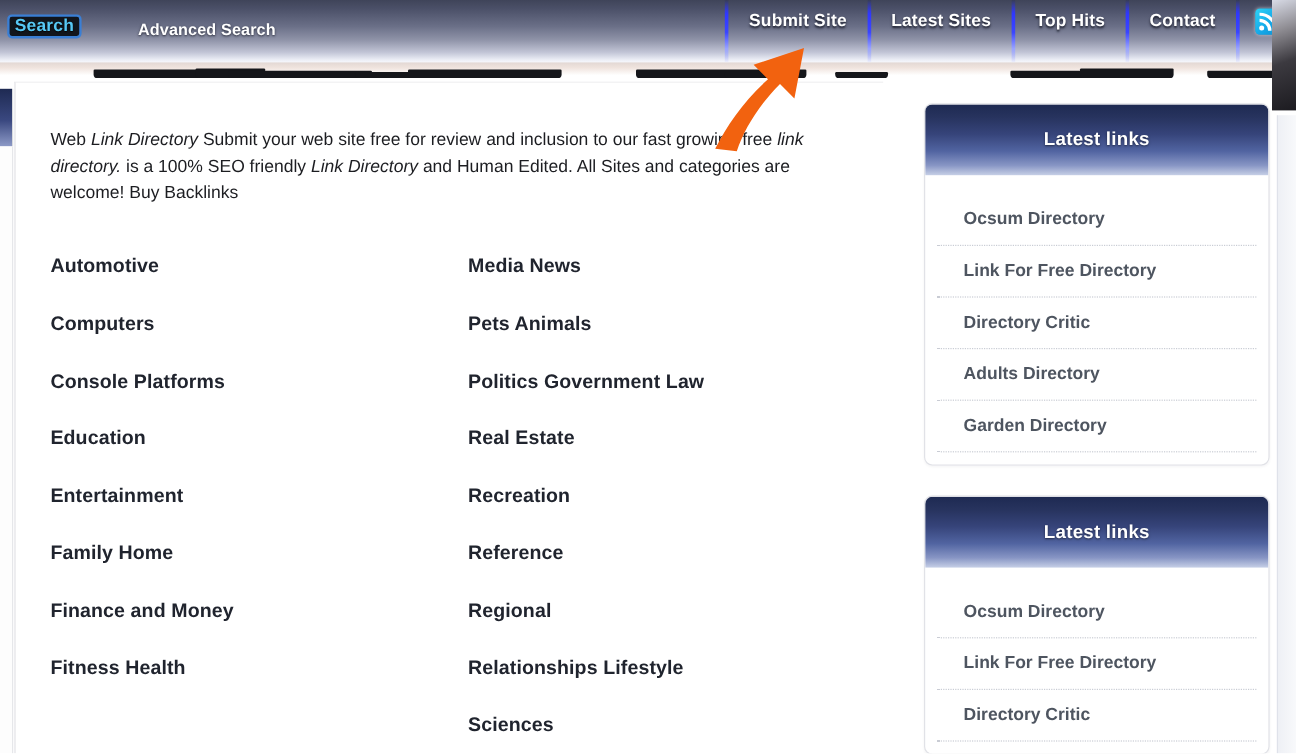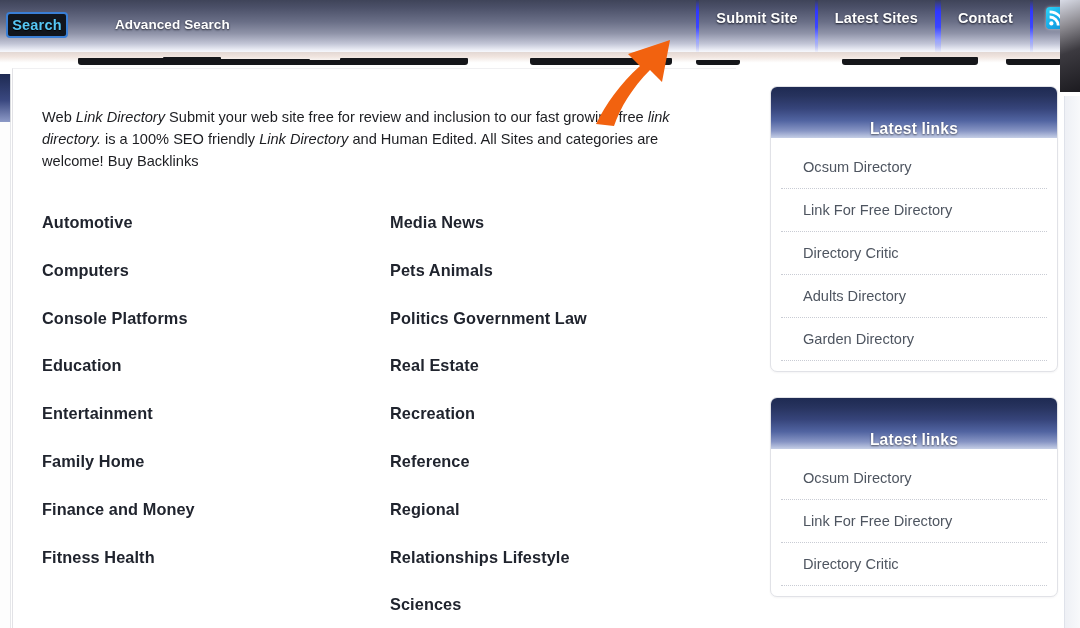--- a/index.html
+++ b/index.html
@@ -34,21 +34,21 @@
         #c2c5d6 84%,
         #eceef6 96%,
         #f7f8fc 100%);
     overflow: hidden;
   }
 
   
   #search-button {
     position: absolute;
     left: 6px; top: 12px;
-    width: 62px; height: 26px;
+    width: 62px; height: 20px;
     background: #11161d;
     border: 2px solid #3a7fd5;
     border-radius: 4px;
     display: flex;
     align-items: center;
     justify-content: center;
   }
   #search-button .lbl {
     color: #57c8f5;
     font-size: 14.5px;
@@ -187,40 +187,40 @@
   .widget {
     width: 288px;
     background: #ffffff;
     border: 1px solid #e1e2e7;
     border-radius: 7px;
     margin-bottom: 25px;
     overflow: hidden;
     box-shadow: 0 1px 2px rgba(30,35,60,.05);
   }
   .widget-head {
-    height: 51px;
+    height: 59px;
     background: linear-gradient(to bottom,
         #1e2a52 0%,
         #27335e 18%,
         #36447a 42%,
         #5164a1 66%,
         #8795c4 86%,
         #c6cfe6 100%);
     display: flex;
-    align-items: flex-end;
+    align-items: center;
     justify-content: center;
   }
   .widget-head .t {
     color: #ffffff;
     font-size: 15.6px;
     font-weight: bold;
     letter-spacing: .2px;
     text-shadow: 0 1px 2px rgba(0,0,0,.55);
   }
-  .widget-body { padding: 8px 0 10px 0; }
+  .widget-body { padding: 16px 0 10px 0; font-weight: bold; }
   .wlink {
     display: block;
     padding: 13px 0 13px 22px;
     color: #4e5560;
     font-size: 14.6px;
     border-bottom: 1px dotted #c9ccd4;
     margin: 0 10px;
   }
   .wlink:last-child { border-bottom: 1px dotted #c9ccd4; }
 
@@ -296,20 +296,21 @@
     </div>
 
     <a id="advanced-search">Advanced Search</a>
 
     <div id="nav-right">
       <div class="nav-sep"></div>
       <a class="nav-item">Submit Site</a>
       <div class="nav-sep"></div>
       <a class="nav-item">Latest Sites</a>
       <div class="nav-sep"></div>
+      <a class="nav-item">Top Hits</a>
       <div class="nav-sep"></div>
       <a class="nav-item">Contact</a>
       <div class="nav-sep"></div>
       <div id="rss-cell">
         <span id="rss-icon">
           <svg width="16" height="16" viewBox="0 0 16 16">
             <circle cx="2.4" cy="13.4" r="2.1" fill="#ffffff"></circle>
             <path d="M0.6 8.4 A7.2 7.2 0 0 1 7.8 15.6 L10.6 15.6 A10 10 0 0 0 0.6 5.6 Z" fill="#ffffff"></path>
             <path d="M0.6 3.2 A12.4 12.4 0 0 1 13 15.6 L15.6 15.6 A15 15 0 0 0 0.6 0.6 Z" fill="#ffffff"></path>
           </svg>

